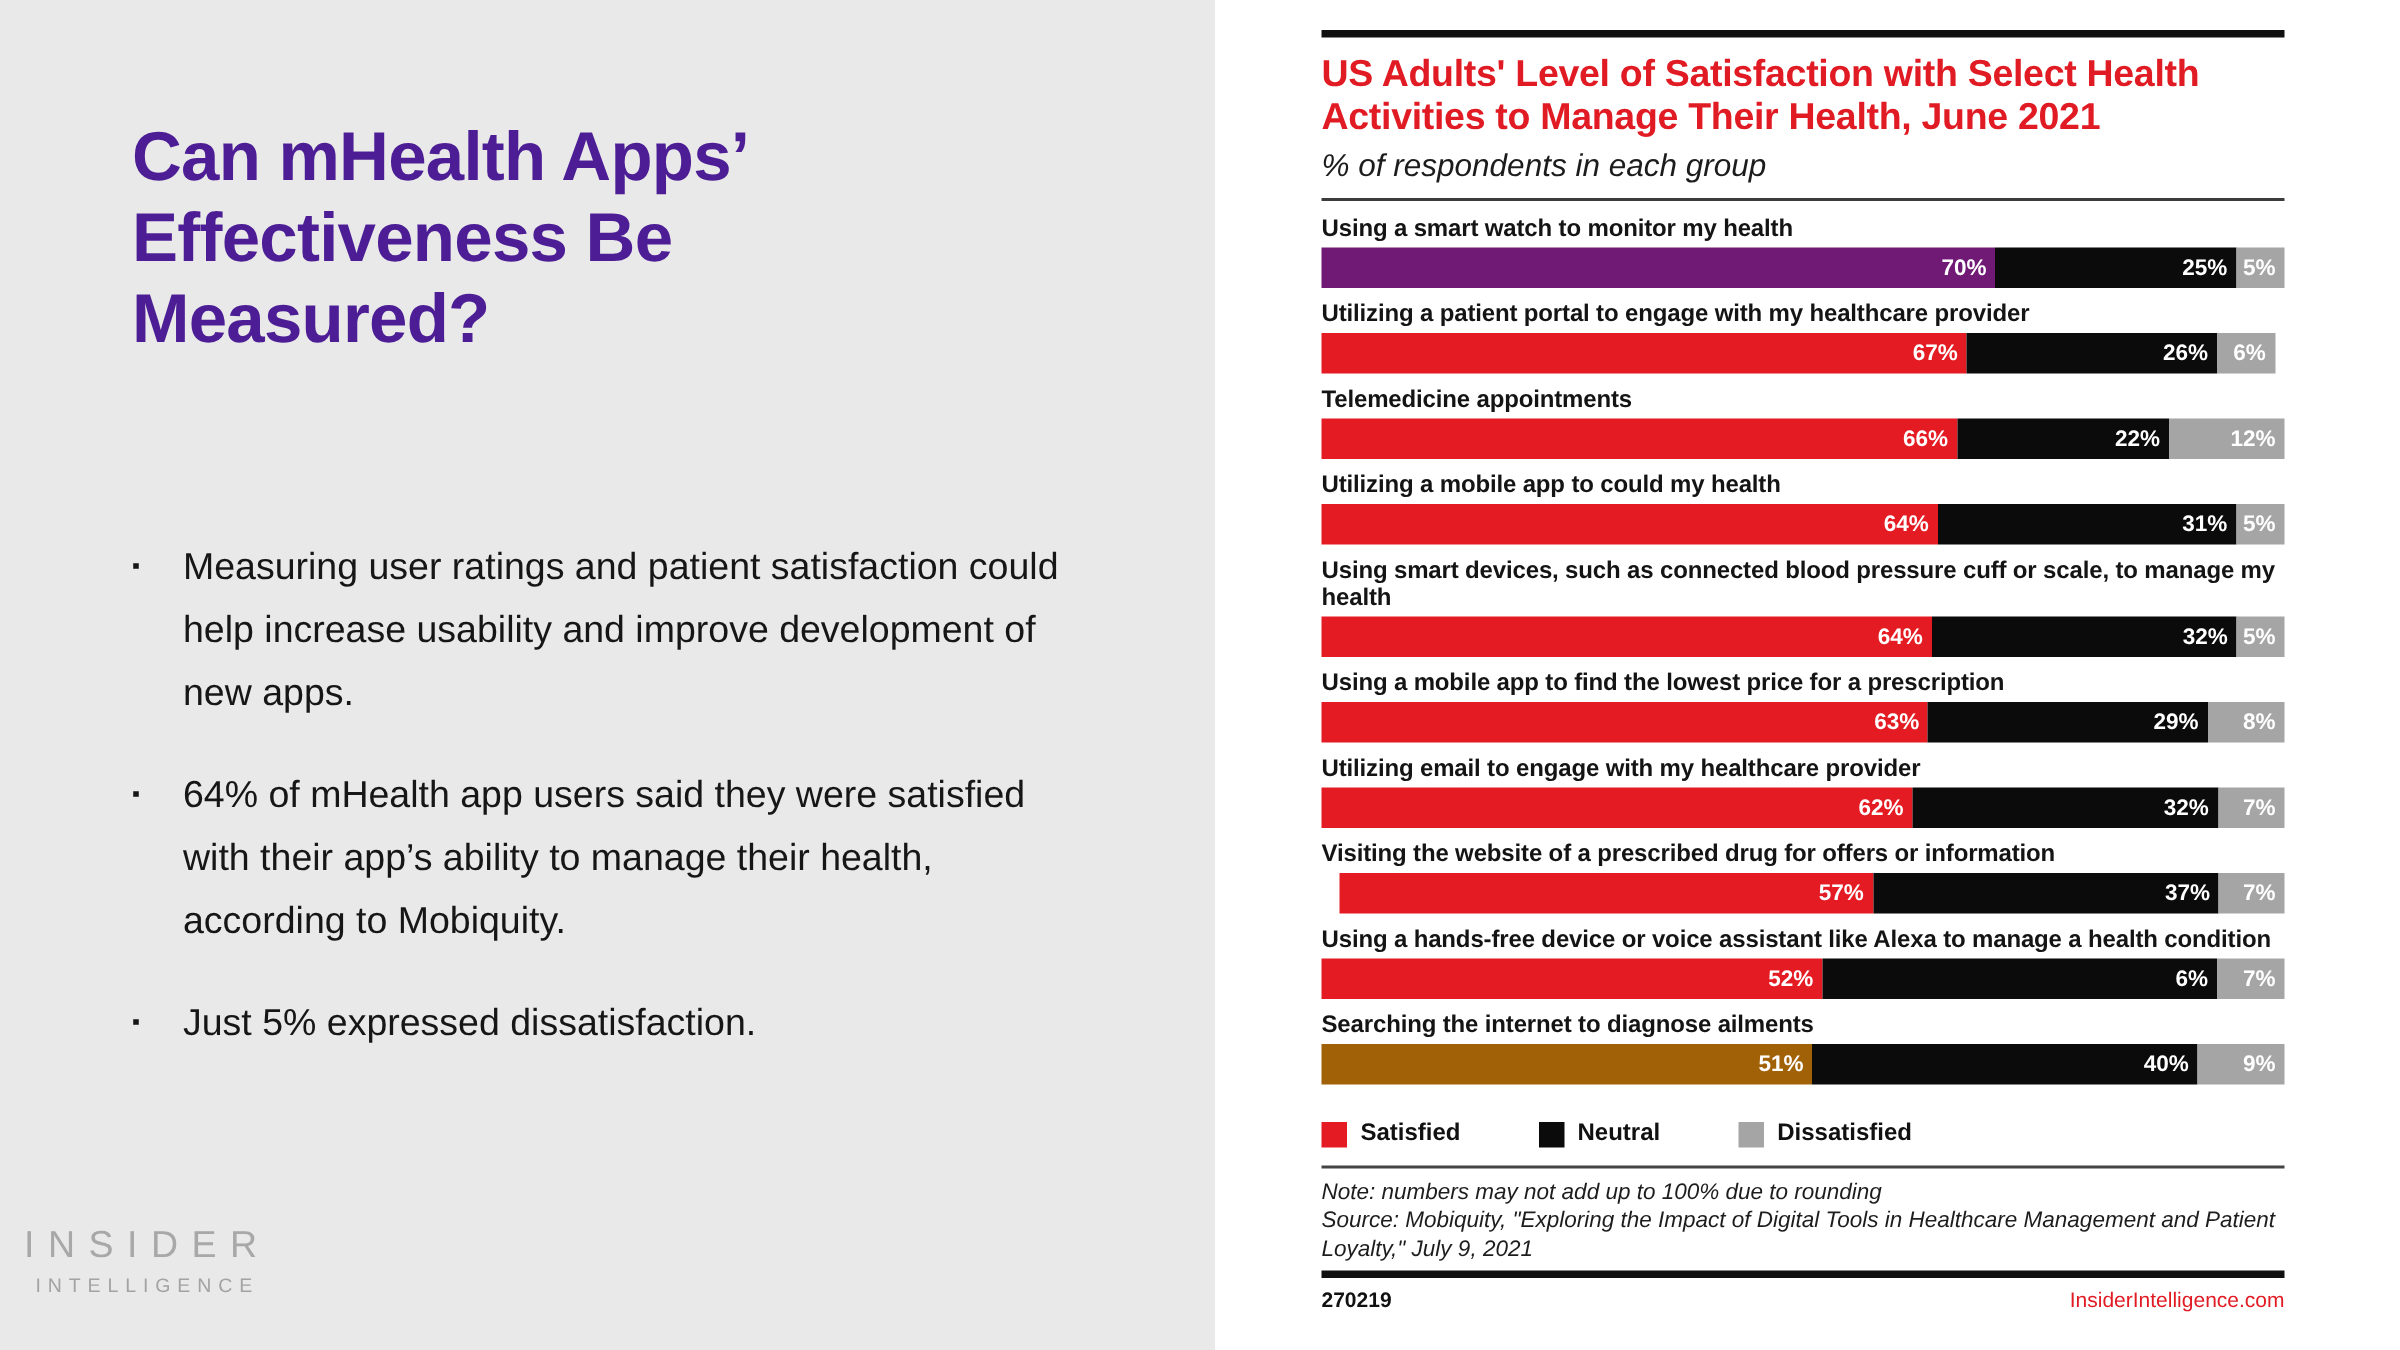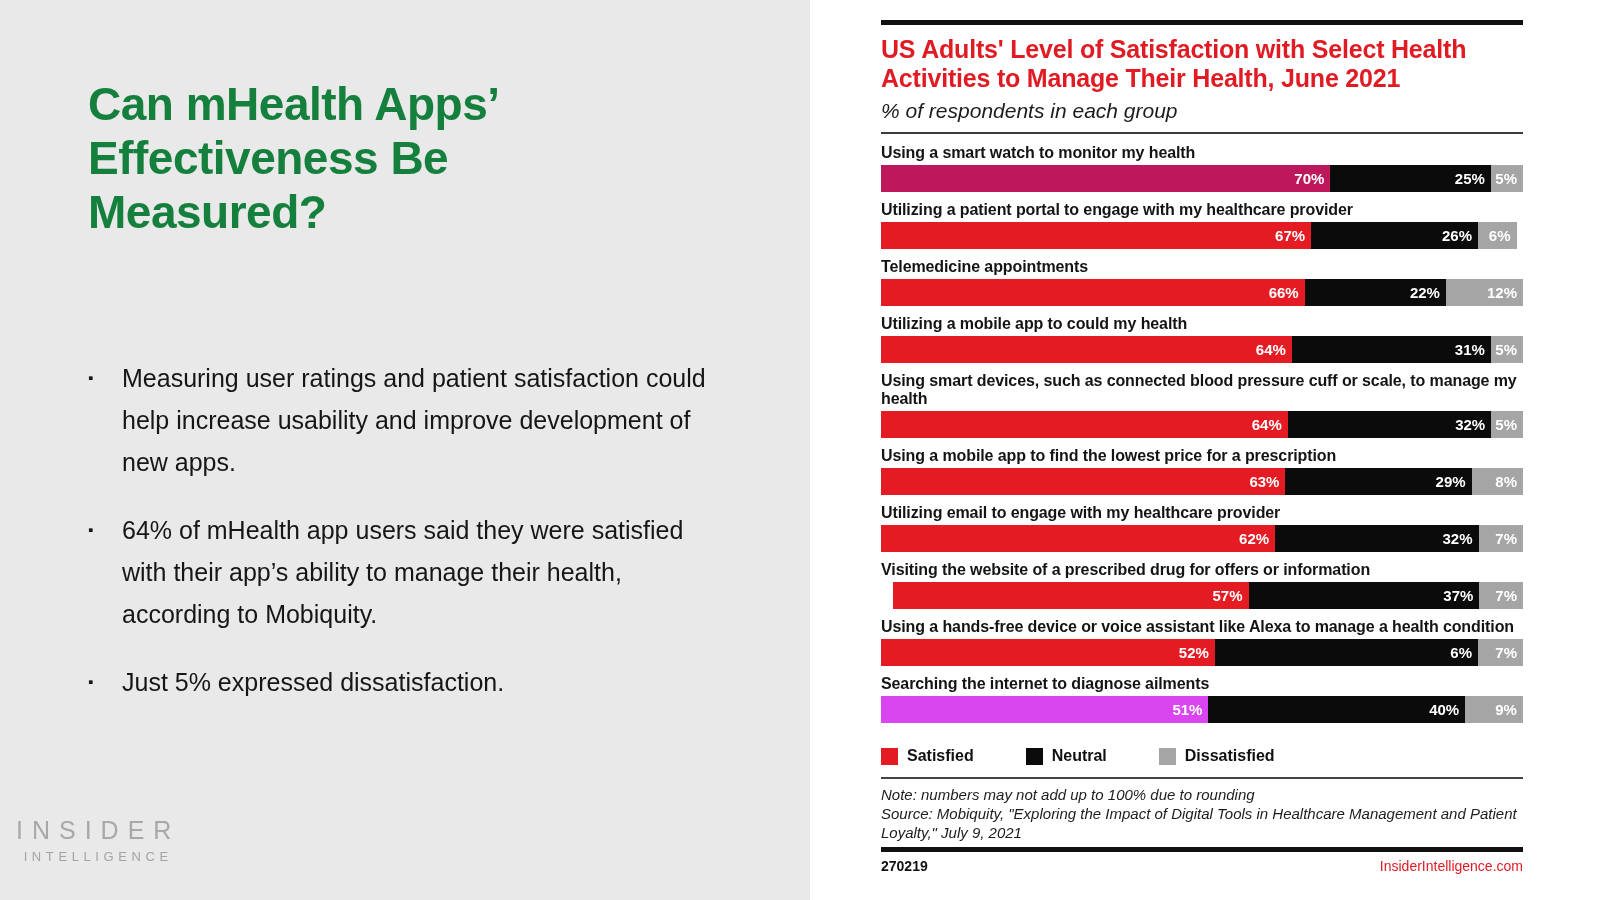--- a/index.html
+++ b/index.html
@@ -9,21 +9,21 @@
     display:flex; background:#ffffff; color:#111;
   }
 
   
   .left-panel {
     width:810px; height:900px; background:#e9e9e9;
     position:relative; padding:78px 60px 0 88px; flex-shrink:0;
   }
   .slide-title {
     font-size:46px; font-weight:700; line-height:1.17;
-    letter-spacing:-0.5px; color:#15803d; max-width:500px;
+    letter-spacing:-0.5px; color:#4c1d95; max-width:500px;
   }
   .bullet-list { list-style:none; margin-top:118px; max-width:620px; }
   .bullet-list li { display:flex; margin-bottom:26px; }
   .bullet-marker {
     width:34px; flex-shrink:0; font-size:15px; line-height:42px;
     color:#161616;
   }
   .bullet-text { font-size:25px; line-height:42px; color:#161616; }
   .logo { position:absolute; left:16px; bottom:36px; text-align:center; }
   .logo-line1 {
@@ -109,21 +109,21 @@
 <div class="right-panel">
   <div class="rule-thick"></div>
   <h2 class="chart-title">US Adults' Level of Satisfaction with Select Health Activities to Manage Their Health, June 2021</h2>
   <div class="chart-subtitle">% of respondents in each group</div>
   <div class="rule-thin rule-under-subtitle"></div>
 
   <div id="bars">
       <div class="bar-row">
         <div class="bar-label">Using a smart watch to monitor my health</div>
         <div class="bar-track">
-          <div class="seg" style="width: 70%; background: #be185d; text-align: center;">
+          <div class="seg" style="width: 70%; background: #701a75; text-align: center;">
             <span class="seg-val">70%</span>
           </div>
           <div class="seg" style="width: 25%; background: rgb(11, 11, 11);">
             <span class="seg-val">25%</span>
           </div>
           <div class="seg" style="width: 5%; background: rgb(165, 165, 165);">
             <span class="seg-val">5%</span>
           </div>
         </div>
       </div>
@@ -235,21 +235,21 @@
             <span class="seg-val">6%</span>
           </div>
           <div class="seg" style="width: 7%; background: rgb(165, 165, 165);">
             <span class="seg-val">7%</span>
           </div>
         </div>
       </div>
       <div class="bar-row">
         <div class="bar-label">Searching the internet to diagnose ailments</div>
         <div class="bar-track">
-          <div class="seg" style="width: 51%; background: #d946ef;">
+          <div class="seg" style="width: 51%; background: #a16207;">
             <span class="seg-val">51%</span>
           </div>
           <div class="seg" style="width: 40%; background: rgb(11, 11, 11);">
             <span class="seg-val">40%</span>
           </div>
           <div class="seg" style="width: 9%; background: rgb(165, 165, 165);">
             <span class="seg-val">9%</span>
           </div>
         </div>
       </div>

